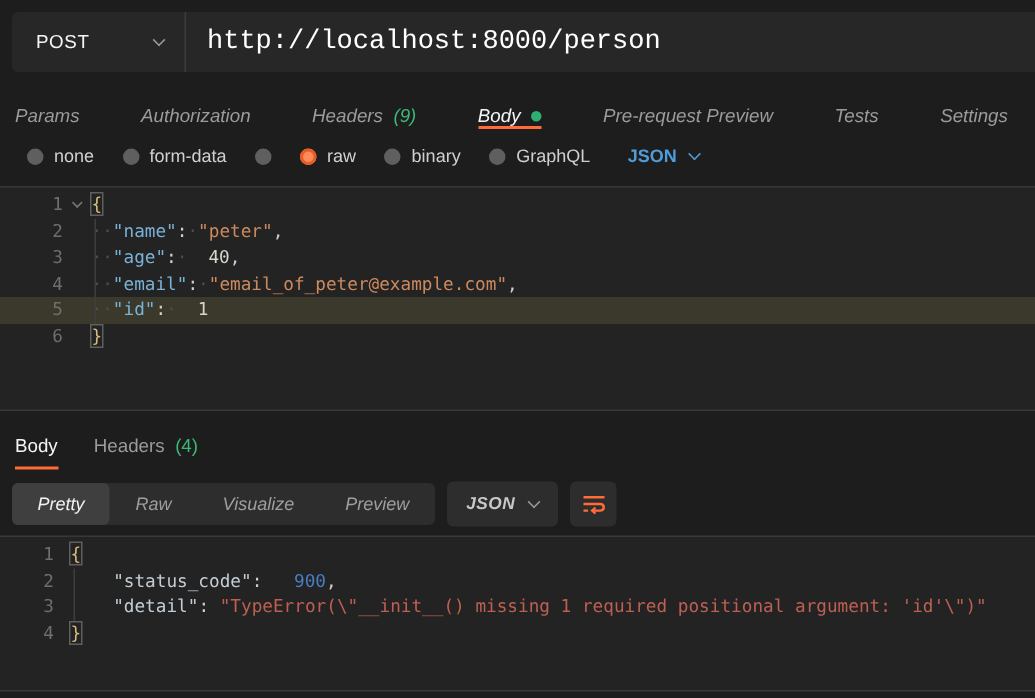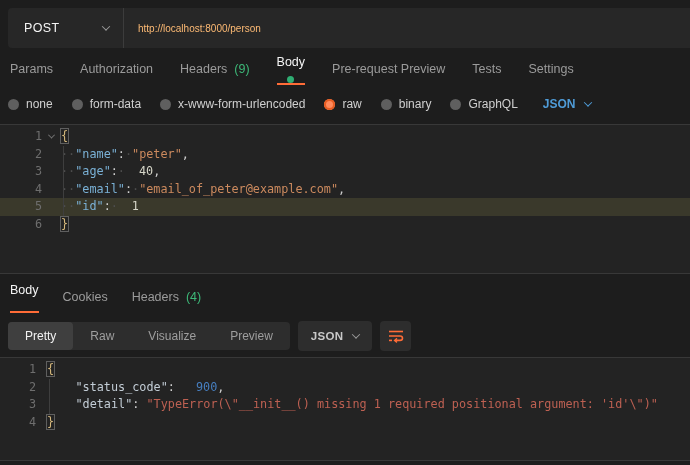--- a/index.html
+++ b/index.html
@@ -4,36 +4,36 @@
 <style>
   * { margin:0; padding:0; box-sizing:border-box; }
   html,body { width:690px; height:465px; overflow:hidden; }
   body { background:#1d1d1d; font-family:"Liberation Sans", sans-serif; }
 
   
   .url-row { display:flex; margin:8px 0 0 8px; height:40px; background:#272727; border-radius:4px 0 0 4px; }
   .method { width:116px; flex:0 0 116px; display:flex; align-items:center; justify-content:space-between;
             padding:0 14px 0 16px; border-right:1px solid #3c3c3c; cursor:pointer; }
   .method-label { color:#f5f5f5; font-weight:400; font-size:12.5px; letter-spacing:.4px; }
-  .url-field { flex:1; display:flex; align-items:center; padding-left:14px; color:#fdba74; font-size:10px; }
+  .url-field { flex:1; display:flex; align-items:center; padding-left:14px; color:#ffffff; font-size:18px;font-family:Liberation Mono, monospace; }
 
   .chev { display:inline-block; width:6px; height:6px; border-right:1.5px solid #9a9a9a;
           border-bottom:1.5px solid #9a9a9a; transform:rotate(45deg) translate(-1px,-1px); }
   .chev.blue { border-color:#4f9cd8; }
 
   
-  .req-tabs { display:flex; gap:27px; padding-left:10px; height:33px; margin-top:5px; align-items:center; }
+  .req-tabs { display:flex; gap:41px; padding-left:10px; height:33px; margin-top:5px; align-items:flex-end;font-style:italic; }
   .rtab { display:flex; align-items:center; gap:7px; font-size:12.5px; color:#9b9b9b;
           border-bottom:2px solid transparent; cursor:pointer; }
   .rtab .count { color:#3db878; }
-  .rtab.active { color:#f5f5f5; border-bottom-color:#ff6c37;flex-direction:column; }
+  .rtab.active { color:#f5f5f5; border-bottom-color:#ff6c37; }
   .green-dot { width:7px; height:7px; border-radius:50%; background:#2fae73; }
 
   
-  .radio-row { display:flex; align-items:center; gap:19px; padding-left:8px; height:30px; margin-top:3px; }
+  .radio-row { display:flex; align-items:center; gap:19px; padding-left:18px; height:30px; margin-top:3px; }
   .radio { display:flex; align-items:center; gap:7px; cursor:pointer; }
   .radio-circle { width:11px; height:11px; border-radius:50%; background:#5f5f5f; }
   .radio.selected .radio-circle { background:#ff8a5c; box-shadow:inset 0 0 0 2px #e65c22; }
   .radio-label { font-size:12px; color:#d0d0d0; }
   .lang-dd { display:flex; align-items:center; gap:9px; margin-left:6px; cursor:pointer; }
   .lang-dd .lang { color:#4f9cd8; font-size:12px; font-weight:700; }
 
   
   .editor { position:relative; background:#232323; border-top:1px solid #383838; border-bottom:1px solid #383838;
             font-family:"DejaVu Sans Mono", monospace; font-size:11.8px; line-height:17.5px; cursor:text; }
@@ -55,21 +55,21 @@
   .brk { color:#d7ba7d; outline:1px solid #5f5f5f; }
   .resp-editor .tok-key { color:#c3cdd6; }
   .resp-editor .tok-num { color:#477fc0; }
   .resp-editor .tok-str { color:#bd6052; }
   .guide { position:absolute; border-left:1px solid #3e3e3e; width:0; }
   .req-editor .guide  { left:63px; top:21px; height:70px; }
   .resp-editor .guide { left:49px; top:21px; height:35px; }
 
   
   .resp-tabs { display:flex; gap:24px; padding-left:10px; height:30px; margin-top:9px; align-items:stretch; }
-  .resp-toolbar { display:flex; align-items:center; gap:8px; padding-left:8px; margin-top:8px; height:30px; }
+  .resp-toolbar { display:flex; align-items:center; gap:8px; padding-left:8px; margin-top:8px; height:30px;font-style:italic; }
   .seg { display:flex; background:#2d2d2d; border-radius:4px; padding:0; }
   .seg-item { padding:7px 17px; font-size:12px; color:#9e9e9e; border-radius:4px; cursor:pointer; }
   .seg-item.active { background:#3f3f3f; color:#f2f2f2; }
   .dd-btn { display:flex; align-items:center; gap:10px; background:#2d2d2d; border-radius:4px;
             padding:0 13px; height:30px; cursor:pointer; }
   .dd-btn .lbl { color:#c8c8c8; font-size:11.5px; font-weight:700; letter-spacing:.3px; }
   .icon-btn { width:31px; height:30px; background:#2d2d2d; border-radius:4px; display:flex;
               align-items:center; justify-content:center; cursor:pointer; }
 </style>
 </head>
@@ -115,21 +115,20 @@
   <div class="radio">
     <span class="radio-circle"></span>
     <span class="radio-label">none</span>
   </div>
   <div class="radio">
     <span class="radio-circle"></span>
     <span class="radio-label">form-data</span>
   </div>
   <div class="radio">
     <span class="radio-circle"></span>
-    <span class="radio-label">x-www-form-urlencoded</span>
   </div>
   <div class="radio selected">
     <span class="radio-circle"></span>
     <span class="radio-label">raw</span>
   </div>
   <div class="radio">
     <span class="radio-circle"></span>
     <span class="radio-label">binary</span>
   </div>
   <div class="radio">
@@ -172,23 +171,20 @@
   <div class="code-line">
     <span class="gutter">6</span>
     <span class="fold-slot"></span>
     <span class="code"><span class="brk">}</span></span>
   </div>
 </div>
 
 <div class="resp-tabs">
   <div class="rtab active">
       <span>Body</span>
-    </div>
-  <div class="rtab">
-      <span>Cookies</span>
     </div>
   <div class="rtab">
     <span>Headers</span>
     <span class="count">(4)</span>
   </div>
 </div>
 
 <div class="resp-toolbar">
   <div class="seg">
     <div class="seg-item active">Pretty</div>

